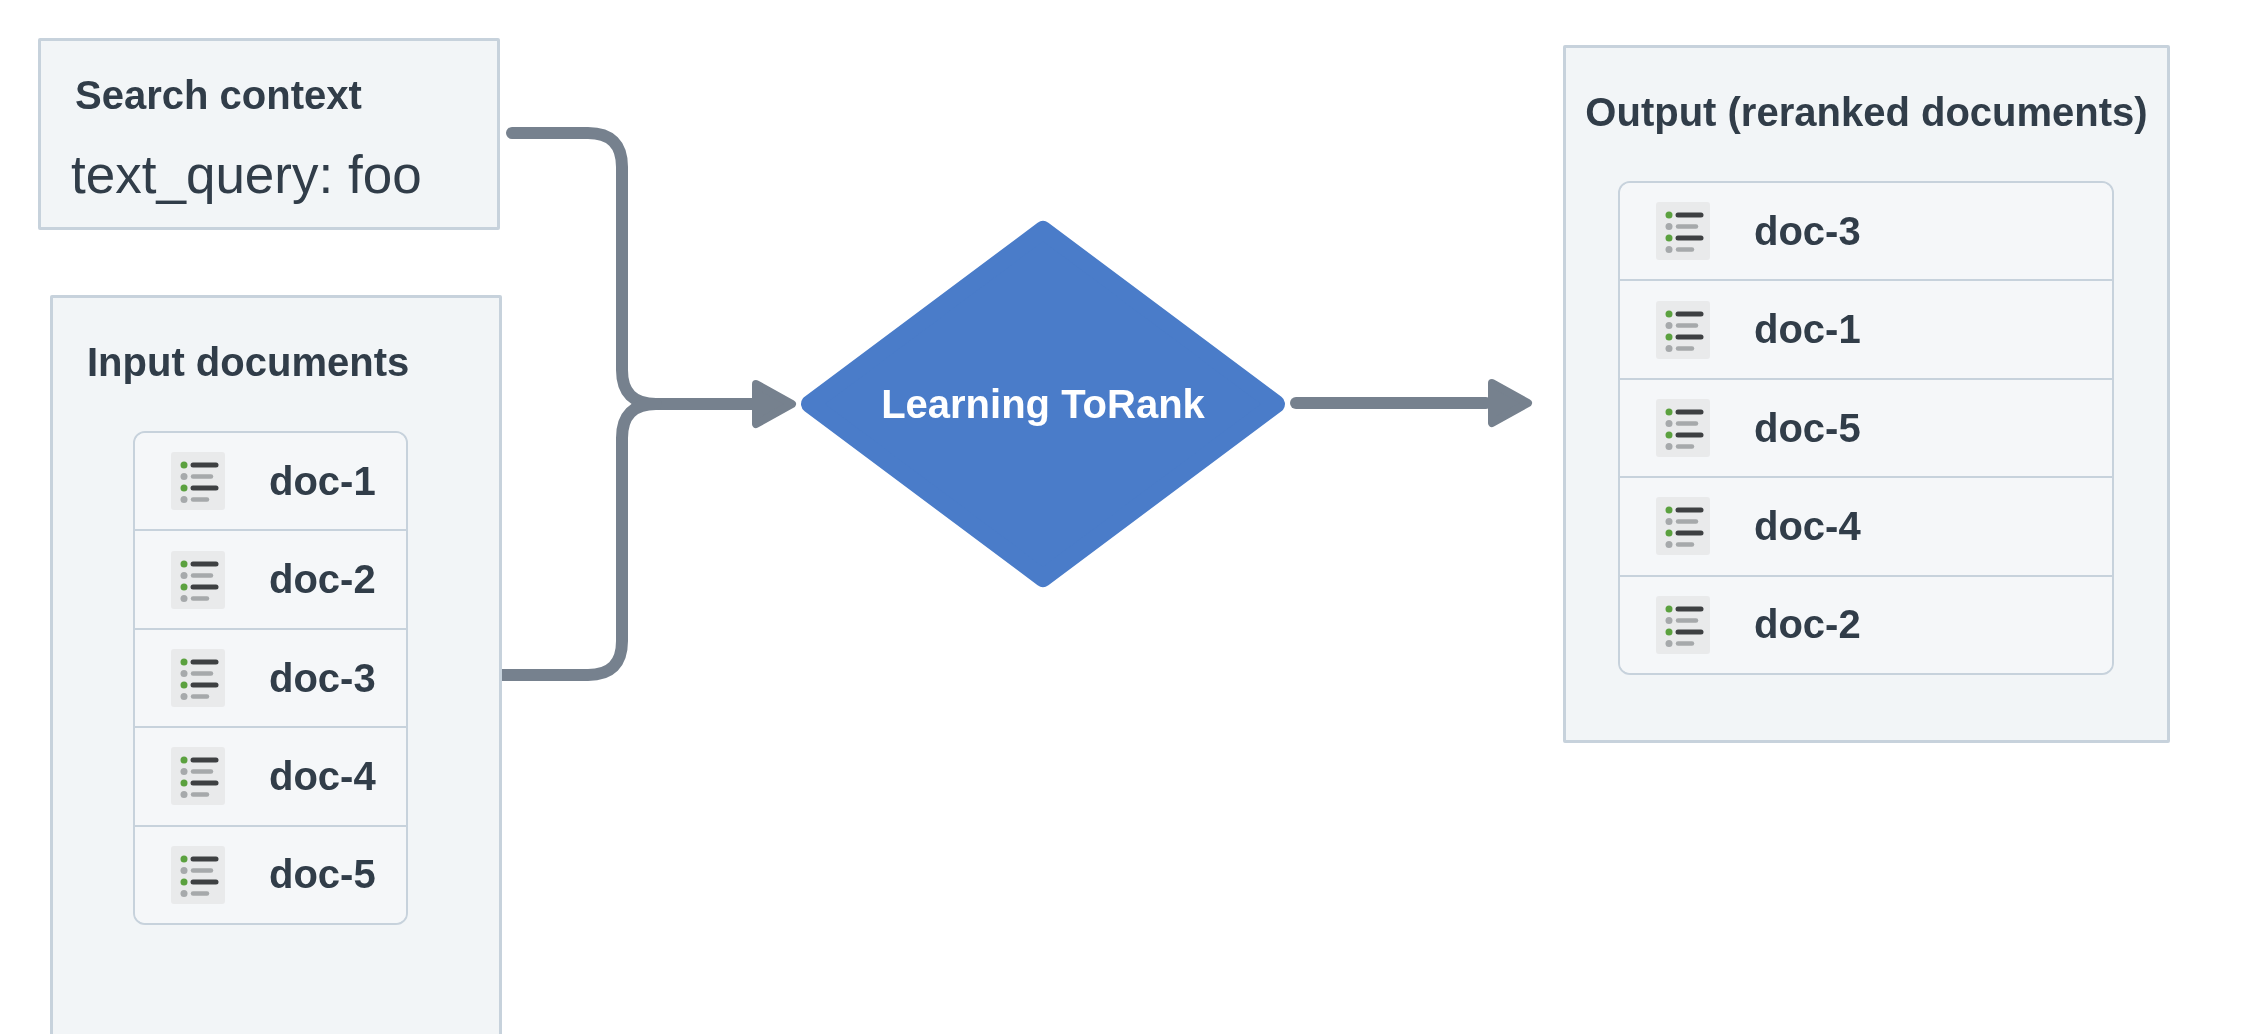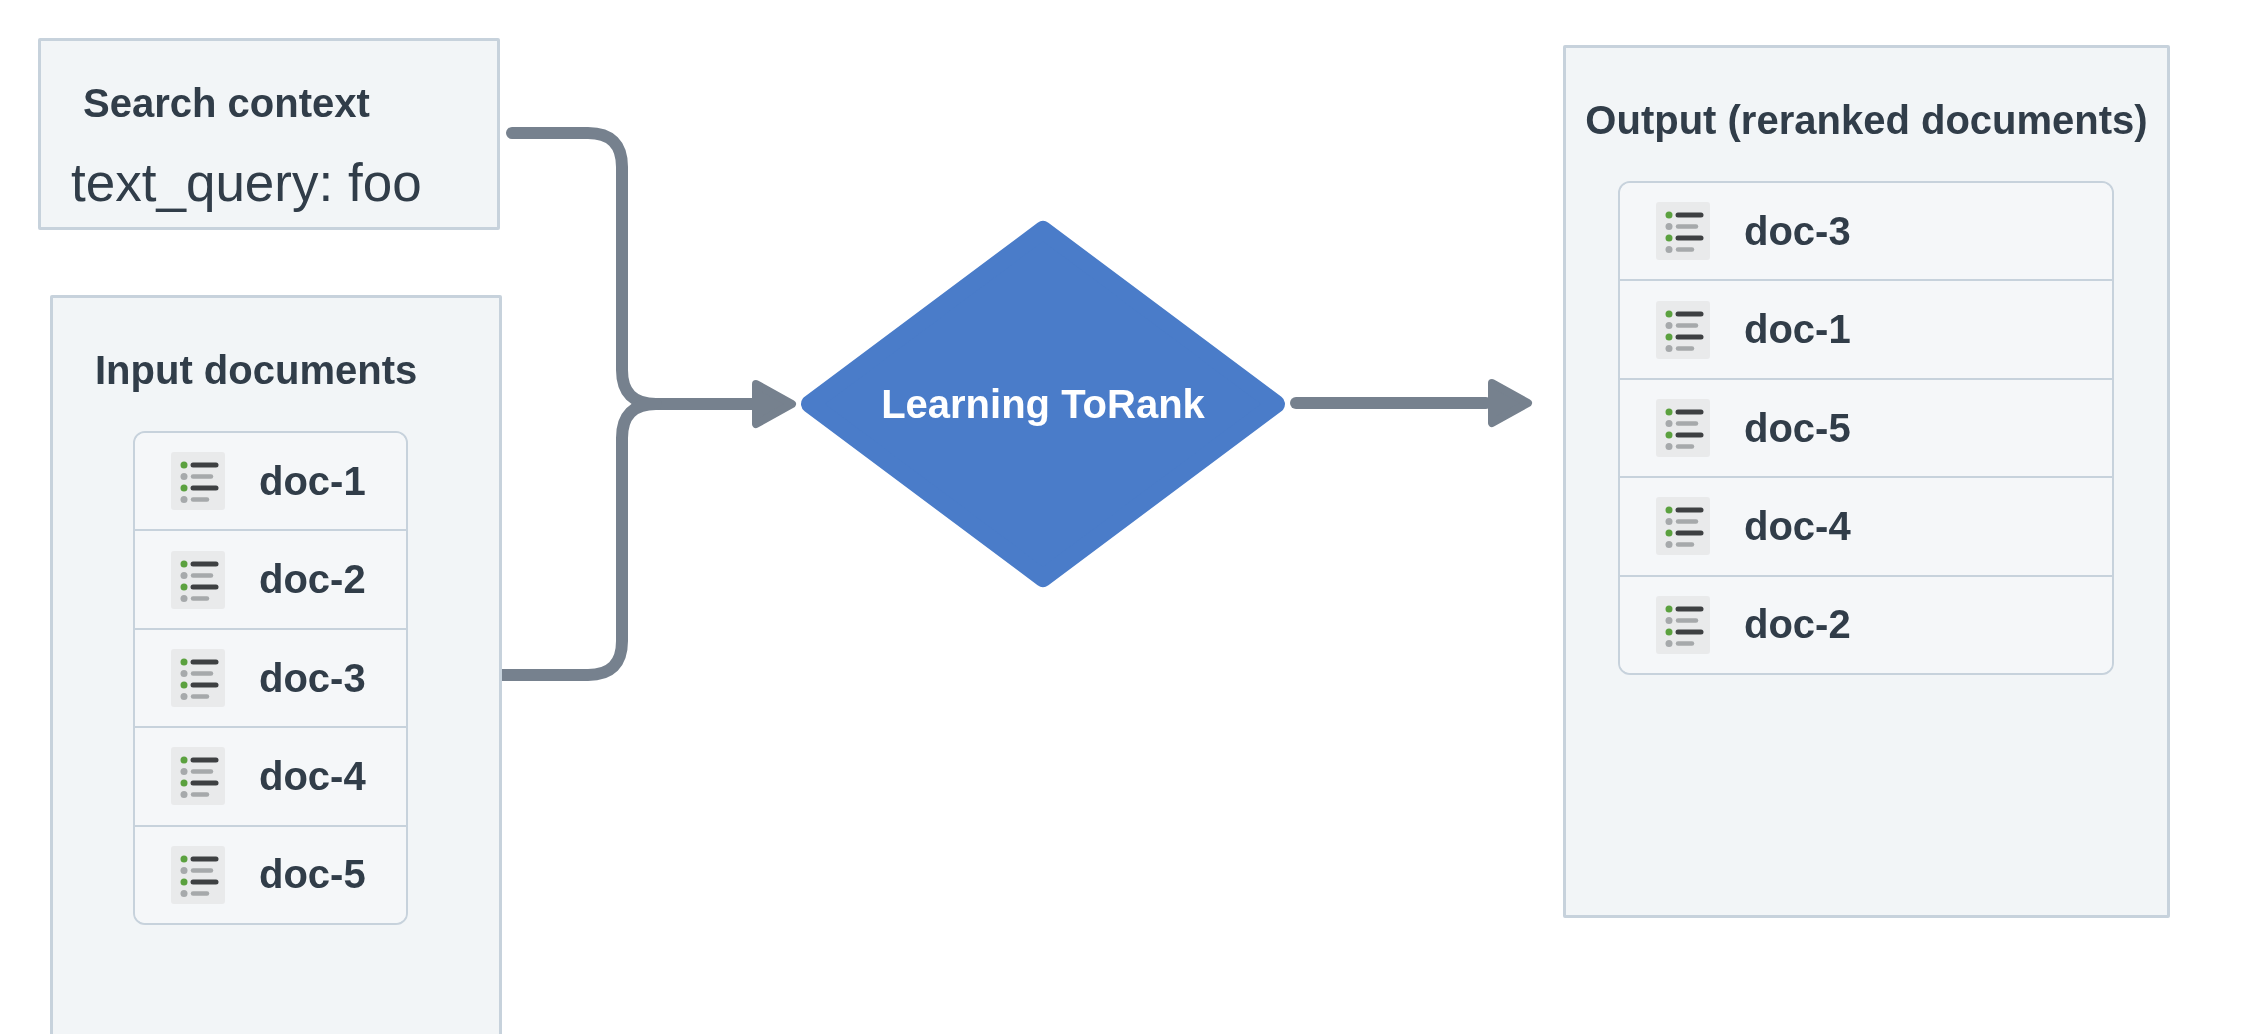--- a/index.html
+++ b/index.html
@@ -31,37 +31,37 @@
   .diamond{fill:var(--diamond-blue);stroke:var(--diamond-blue);stroke-width:18;stroke-linejoin:round;}
 
   .panel{
     position:absolute;
     box-sizing:border-box;
     background:var(--panel-fill);
     border:3px solid var(--panel-border);
     border-radius:2px;
   }
   .panel h2{
-    margin:12px;
+    margin:4px;
     font-size:40px;
     line-height:48px;
     font-weight:bold;
     color:var(--text-dark);
   }
   .search-panel{left:38px;top:38px;width:462px;height:192px;padding:26px 0 0 30px;}
   .search-panel .query{
     margin:32px 0 0 0;
     font-size:53px;
     line-height:48px;
     font-weight:normal;
     color:var(--text-dark);
   }
   .input-panel{left:50px;top:295px;width:452px;height:880px;padding:36px 0 0 0;}
   .input-panel h2{padding-left:30px;}
-  .output-panel{left:1563px;top:45px;width:607px;height:873px;padding:36px 0 0 0;}
+  .output-panel{left:1563px;top:45px;width:607px;height:698px;padding:36px 0 0 0;}
   .output-panel h2{text-align:center;}
 
   .doc-list{
     position:absolute;
     top:133px;
     height:494px;
     box-sizing:border-box;
     background:var(--row-fill);
     border:2px solid var(--panel-border);
     border-radius:12px;
@@ -69,21 +69,21 @@
     display:flex;
     flex-direction:column;
   }
   .input-panel .doc-list{left:80px;width:275px;}
   .output-panel .doc-list{left:52px;width:496px;}
   .doc-row{
     flex:1;
     display:flex;
     align-items:center;
     padding-left:36px;
-    gap:34px;
+    gap:44px;
     background:var(--row-fill);
   }
   .doc-row + .doc-row{border-top:2px solid var(--panel-border);}
   .doc-icon{flex:0 0 auto;display:block;}
   .doc-label{font-size:40px;font-weight:bold;color:var(--text-dark);}
 
   .diamond-label{
     position:absolute;
     left:810px;top:230px;width:466px;height:348px;
     display:flex;flex-direction:row;align-items:center;justify-content:center;

